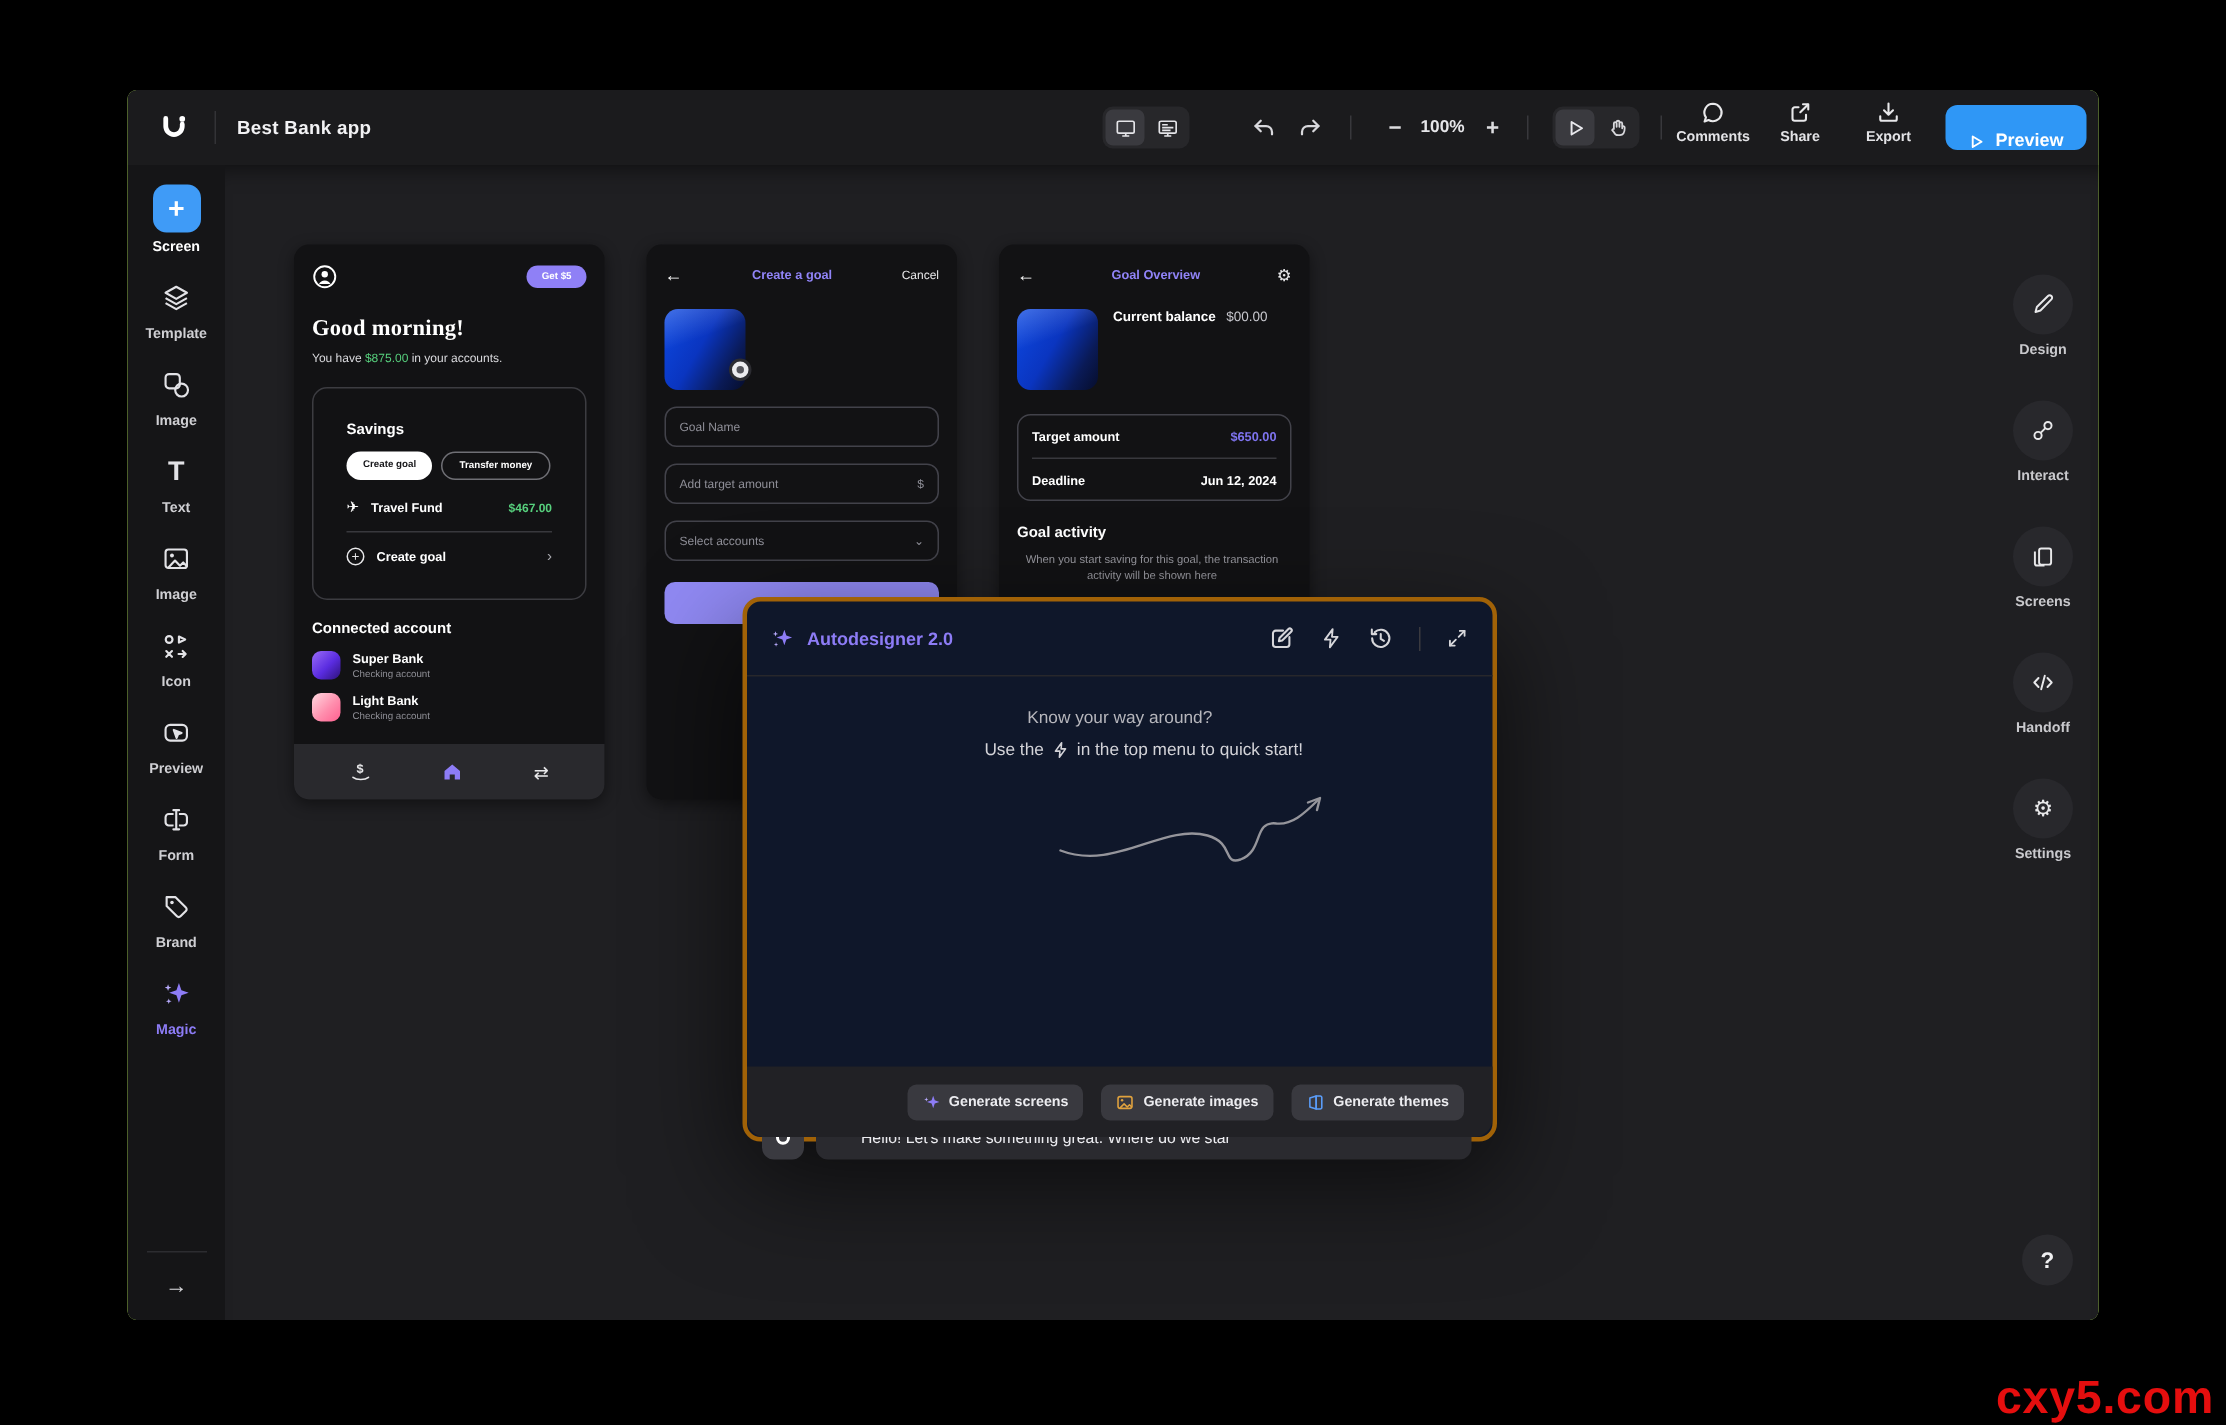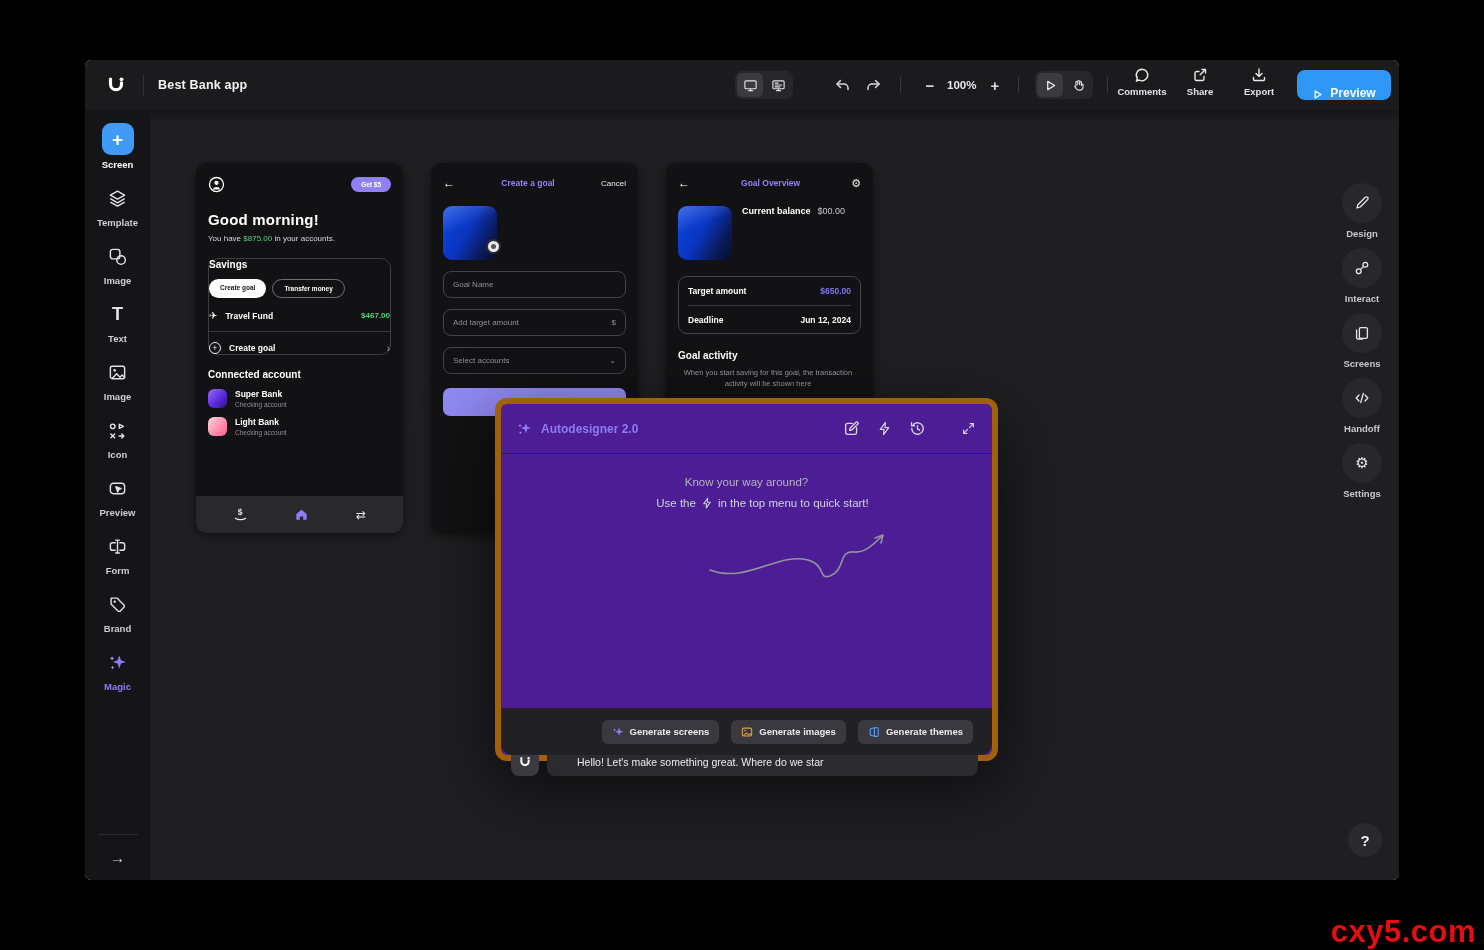--- a/index.html
+++ b/index.html
@@ -44,44 +44,44 @@
   .rail-item .lbl { font-size:9.5px; color:#cfcfd3; font-weight:bold; }
   .rail-item.active .lbl { color:#fff; }
   .rail-item.magic .lbl { color:#8d7cf6; }
   .t-icon { font-size:17px; color:#e2e2e6; font-weight:bold; line-height:1; }
   .rail-spacer { flex:1; }
   .rail-div { width:40px; height:1px; background:#2c2c30; margin-bottom:14px; }
   .collapse-btn { margin-bottom:14px; color:#d8d8dc; font-size:15px; }
 
   
   .right-rail { position:absolute; right:8px; top:73px; width:58px; display:flex;
-    flex-direction:column; align-items:center; gap:9px; z-index:20; }
+    flex-direction:column; align-items:center; gap:28px; z-index:20; }
   .rr-item { display:flex; flex-direction:column; align-items:center; gap:5px; cursor:pointer; }
   .rr-circle { width:40px; height:40px; border-radius:50%; background:#28282c;
     display:flex; align-items:center; justify-content:center; }
   .rr-lbl { font-size:9.5px; color:#c9c9cd; font-weight:bold; }
 
   
   .canvas { position:absolute; left:65px; top:50px; width:1249px; height:770px;
     background:#1f1f22; box-shadow:inset 0 14px 14px -12px rgba(0,0,0,.55); }
 
   
   .screen { position:absolute; width:207px; height:370px; background:#121214; border-radius:10px;
     padding:12px; color:#fff; box-shadow:0 3px 10px rgba(0,0,0,.45); }
   .s1 { left:46px; top:53px; }
   .s2 { left:281px; top:53px; }
   .s3 { left:516px; top:53px; }
 
   .scr-head { display:flex; align-items:center; justify-content:space-between; height:18px; }
   .badge { background:#8f80f6; color:#fff; font-size:6.5px; font-weight:bold;
     padding:4px 10px; border-radius:999px; }
-  .greeting { margin-top:18px; font-size:15px; font-weight:bold; letter-spacing:.2px; }
+  .greeting { margin-top:18px; font-size:15px; font-weight:bold; letter-spacing:.2px;font-family:Liberation Serif, serif; }
   .sub { margin-top:6px; font-size:8px; color:#d9d9dd; }
   .money { color:#57d07d; }
-  .card { margin-top:15px; border:1px solid #3c3c41; border-radius:10px; padding:0; }
+  .card { margin-top:15px; border:1px solid #3c3c41; border-radius:10px; padding:22px; }
   .card-title { font-size:10px; font-weight:bold; }
   .pill-row { display:flex; gap:6px; margin-top:9px; }
   .pill { font-size:6.5px; font-weight:bold; padding:5px 11px; border-radius:999px; }
   .pill.white { background:#fff; color:#17171a; }
   .pill.ghost { border:1px solid #6f6f75; color:#fff; }
   .fund-row { display:flex; align-items:center; margin-top:12px; gap:8px; }
   .fund-name { font-size:8.5px; font-weight:bold; flex:1; }
   .fund-amt { font-size:8px; font-weight:bold; color:#57d07d; }
   .hr { border:none; border-top:1px solid #38383d; margin:10px 0; }
   .create-row { display:flex; align-items:center; gap:8px; }
@@ -124,21 +124,21 @@
   .ov-card { margin-top:16px; border:1px solid #42424a; border-radius:9px; padding:0 9px; }
   .ov-row { display:flex; align-items:center; justify-content:space-between; height:28px; }
   .ov-row + .ov-row { border-top:1px solid #38383d; }
   .ov-lbl { font-size:8.5px; font-weight:bold; }
   .ov-val-purple { font-size:8.5px; font-weight:bold; color:#7f74f0; }
   .ov-val { font-size:8.5px; font-weight:bold; }
   .activity-txt { margin-top:6px; font-size:7.5px; color:#97979e; line-height:1.5; width:180px;text-align:center; }
 
   
   .modal { position:absolute; left:495px; top:398px; width:503px; height:363px;
-    background:#4c1d95; border:6px solid #a16207; border-radius:12px; z-index:50;
+    background:#0f172a; border:3px solid #a16207; border-radius:12px; z-index:50;
     box-shadow:0 24px 70px rgba(0,0,0,.65); }
   .modal-head { height:50px; display:flex; align-items:center; padding:0 16px;
     border-bottom:1px solid #27272b; }
   .modal-title { margin-left:9px; font-size:12px; font-weight:bold; color:#8d7cf6; flex:1; }
   .mh-icons { display:flex; align-items:center; gap:17px; }
   .mh-sep { width:1px; height:16px; background:#3a3a3f; }
   .hint { position:absolute; left:0; right:0; top:72px; text-align:center; }
   .hint-l1 { font-size:11.5px; color:#b6b6bc; }
   .hint-l2 { margin-top:9px; font-size:11.5px; color:#d3d3d8; display:flex;
     align-items:center; justify-content:center; gap:5px;padding-left:32px; }

